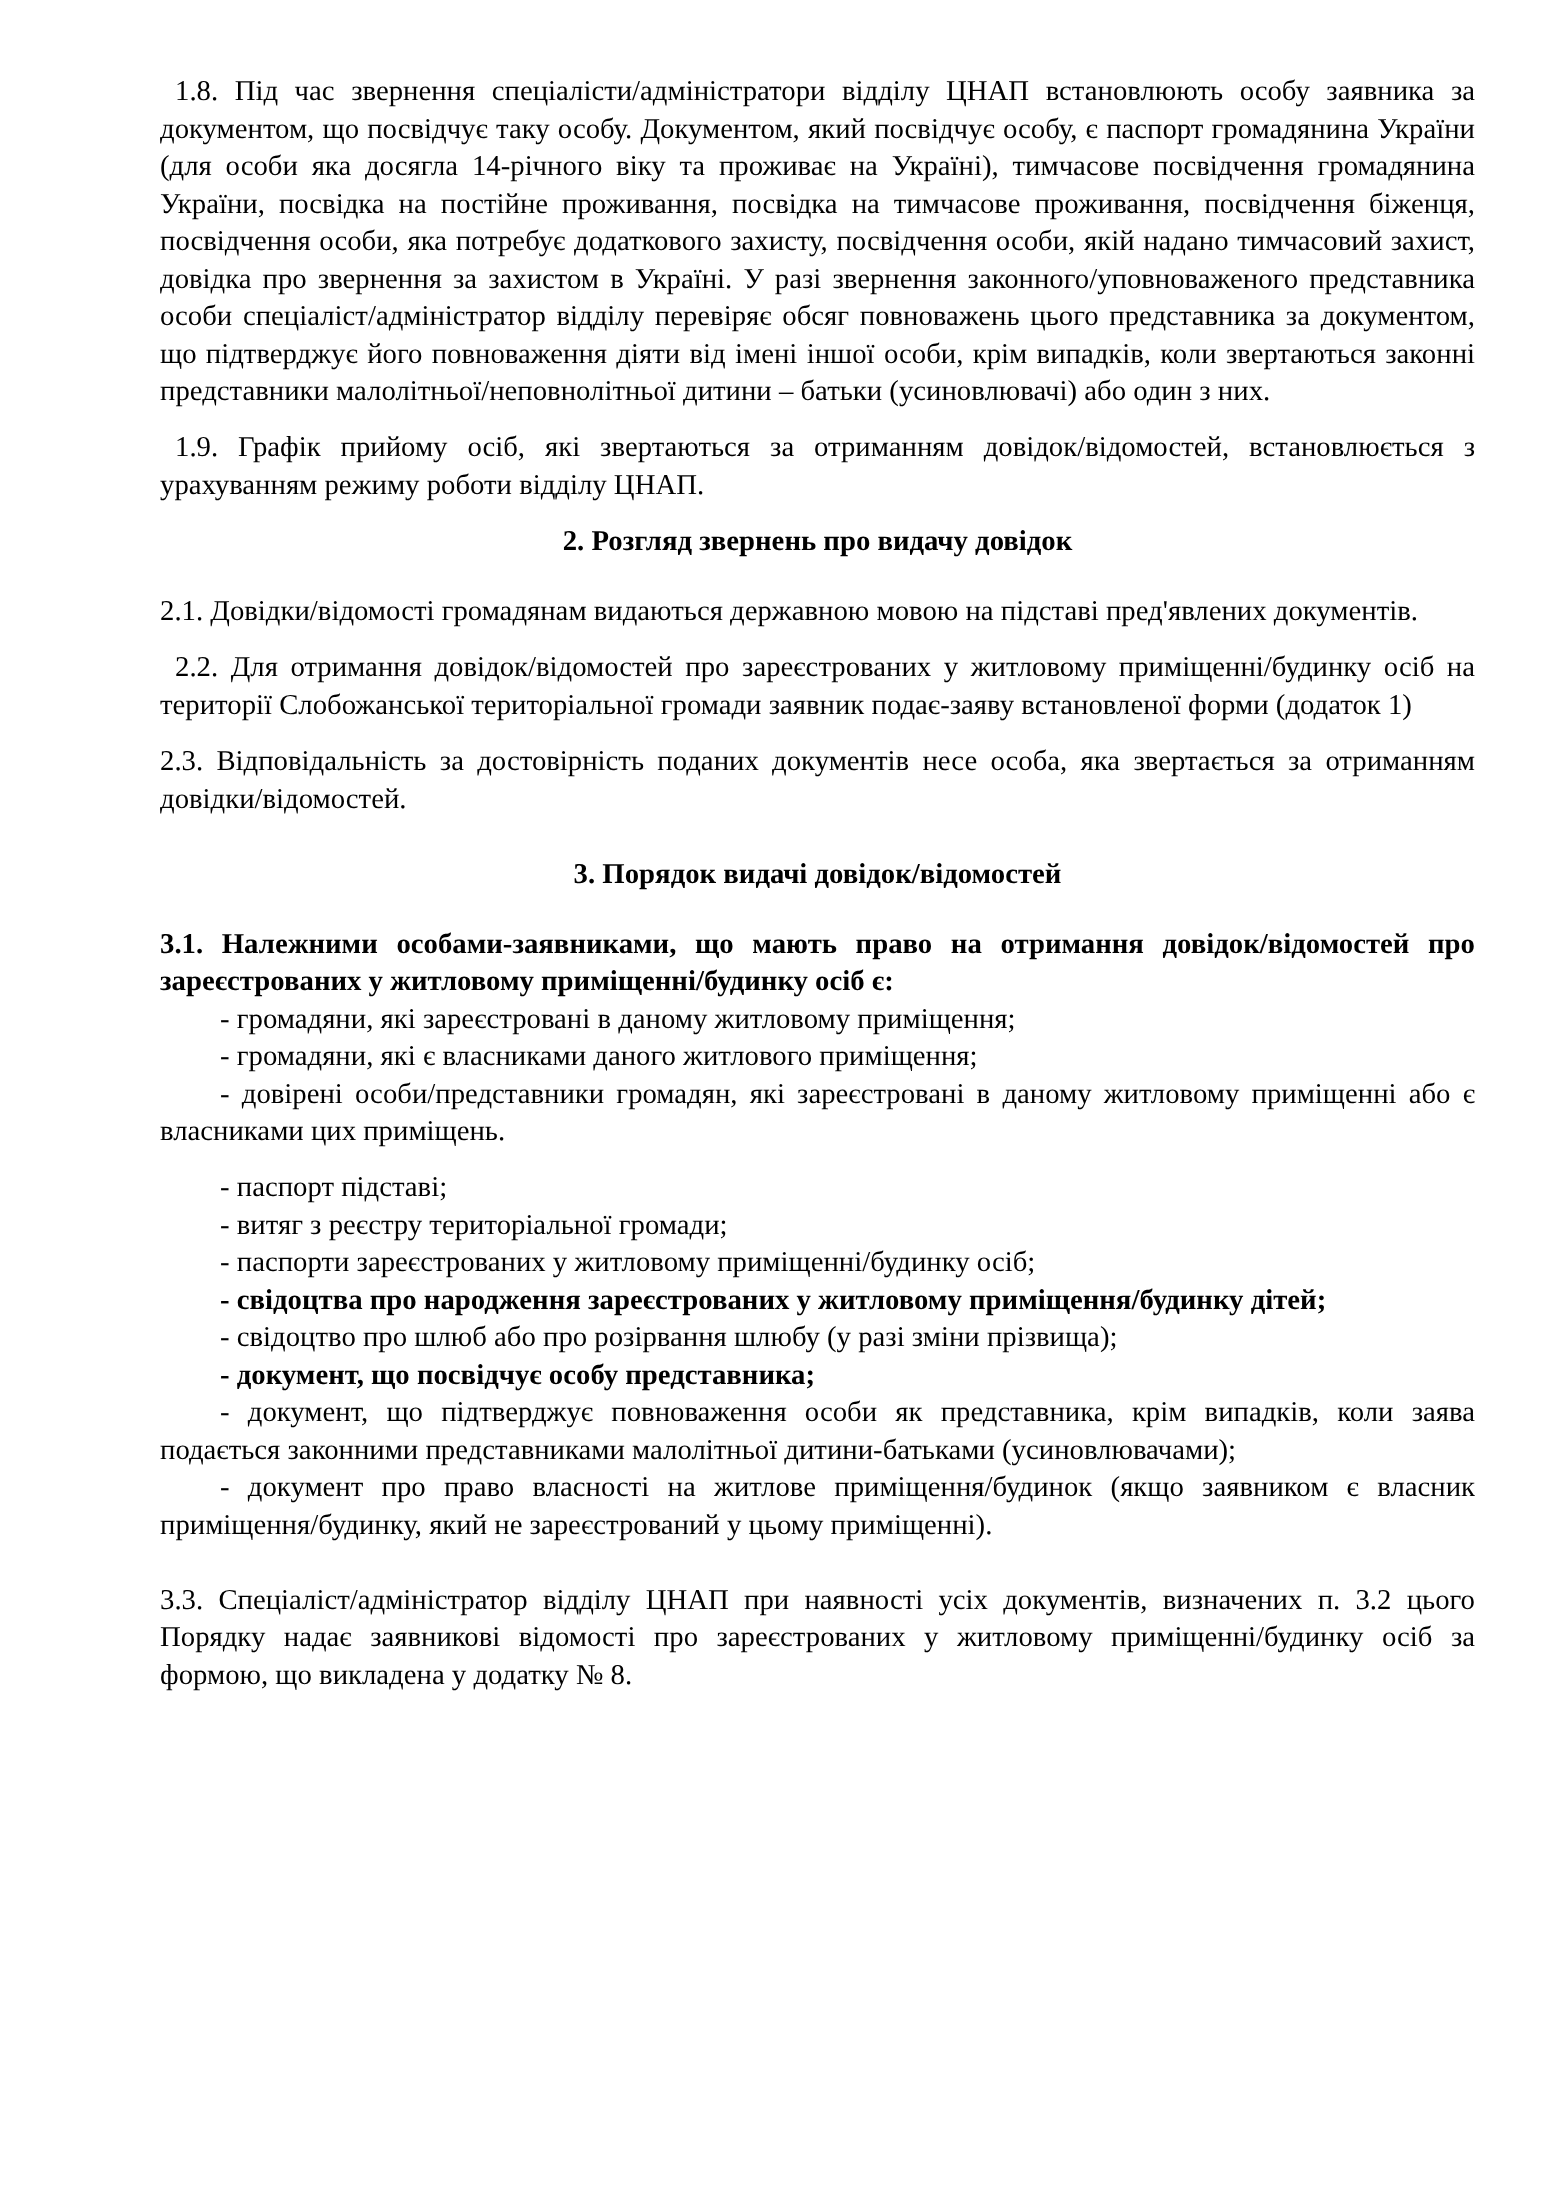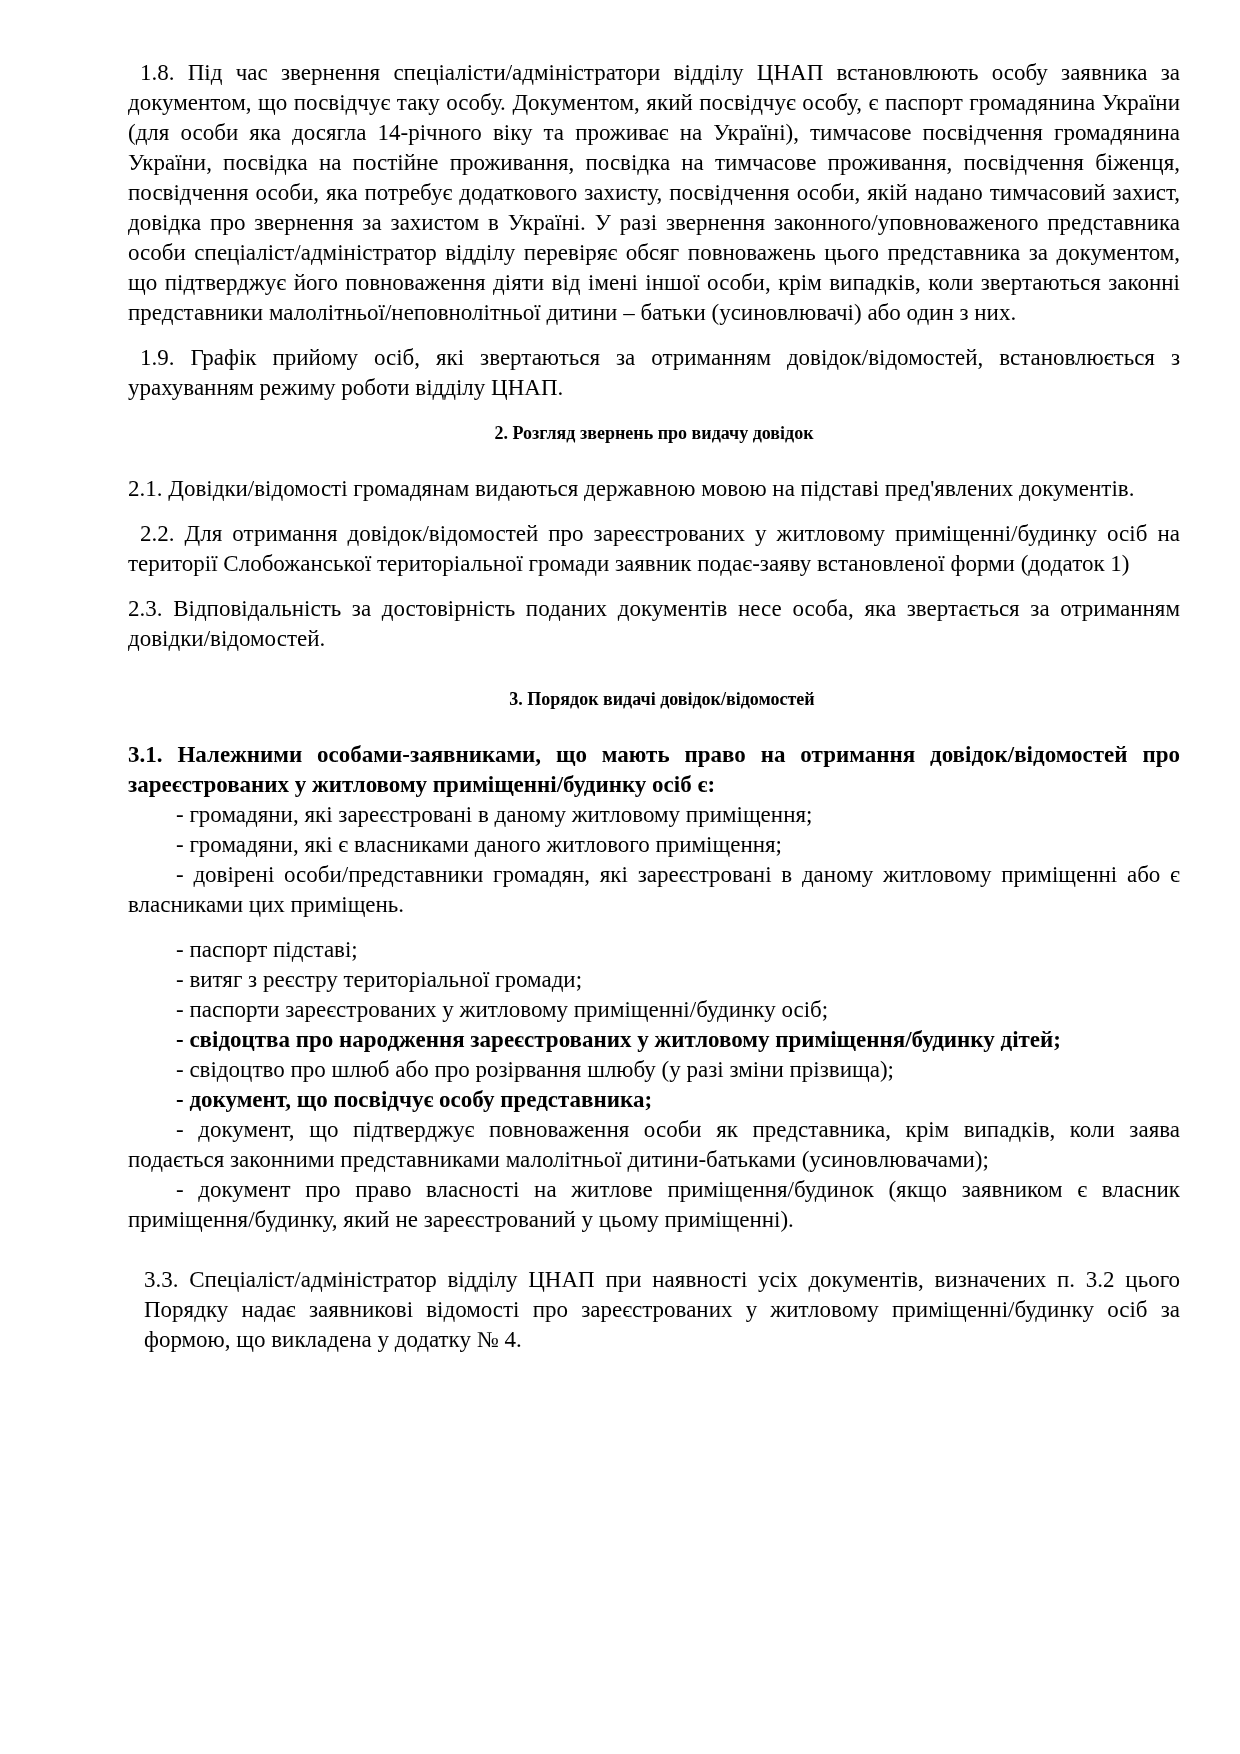--- a/index.html
+++ b/index.html
@@ -23,24 +23,24 @@
   .para {
     margin: 0 0 15px 0;
     text-align: justify;
   }
   .para.indented { text-indent: 12px; }
   .para.tight { margin-bottom: 0; font-weight: bold; }
   .heading {
     margin: 10px 0 26px 0;
     text-align: center;
     font-weight: bold;
-    font-size: 18px;
+    font-size: 23px;
     line-height: 30px;
   }
-  .mt-lg { margin-top: 30px; margin-left: 16px; }
+  .mt-lg { margin-top: 30px; }
   .list { margin: 0 0 15px 0; }
   .item {
     margin: 0;
     text-align: justify;
     text-indent: 48px;
   }
   .item.bold { font-weight: bold; }
 </style>
 </head>
 <body>
@@ -74,15 +74,15 @@
     <p class="item">- паспорт підставі;</p>
     <p class="item">- витяг з реєстру територіальної громади;</p>
     <p class="item">- паспорти зареєстрованих у житловому приміщенні/будинку осіб;</p>
     <p class="item bold">- свідоцтва про народження зареєстрованих у житловому приміщення/будинку дітей;</p>
     <p class="item">- свідоцтво про шлюб або про розірвання шлюбу (у разі зміни прізвища);</p>
     <p class="item bold">- документ, що посвідчує особу представника;</p>
     <p class="item">- документ, що підтверджує повноваження особи як представника, крім випадків, коли заява подається законними представниками малолітньої дитини-батьками (усиновлювачами);</p>
     <p class="item">- документ про право власності на житлове приміщення/будинок (якщо заявником є власник приміщення/будинку, який не зареєстрований у цьому приміщенні).</p>
   </div>
 
-  <p class="para mt-lg">3.3. Спеціаліст/адміністратор відділу ЦНАП при наявності усіх документів, визначених п. 3.2 цього Порядку надає заявникові відомості про зареєстрованих у житловому приміщенні/будинку осіб за формою, що викладена у додатку № 4.</p>
+  <p class="para mt-lg">3.3. Спеціаліст/адміністратор відділу ЦНАП при наявності усіх документів, визначених п. 3.2 цього Порядку надає заявникові відомості про зареєстрованих у житловому приміщенні/будинку осіб за формою, що викладена у додатку № 8.</p>
 
 </div>
 
 </body></html>

